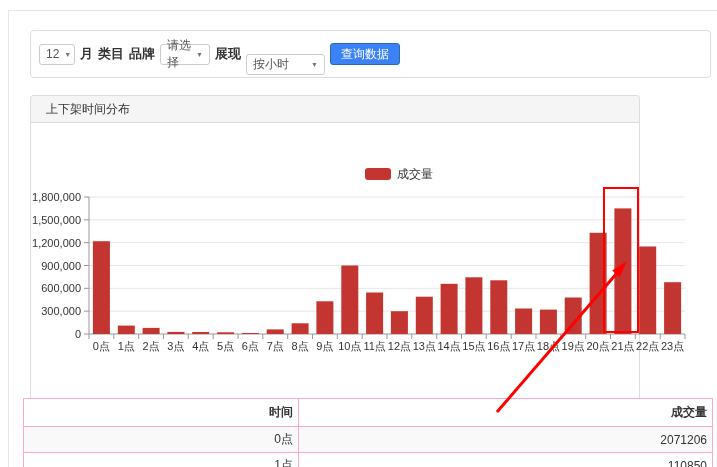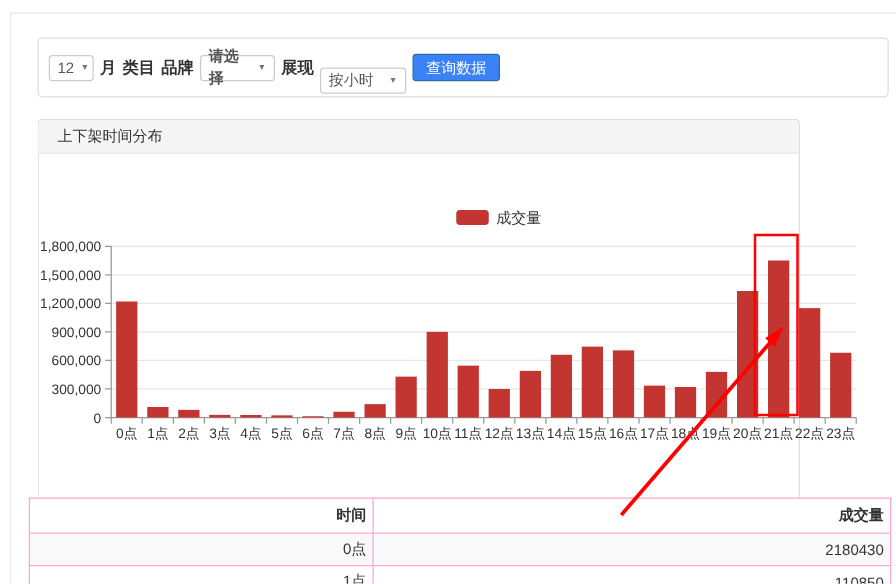--- a/index.html
+++ b/index.html
@@ -15,21 +15,21 @@
     position:absolute; left:30px; top:30px; width:681px; height:48px;
     box-sizing:border-box; background:#fff; border:1px solid #ddd; border-radius:4px;
     display:flex; align-items:center; padding-left:8px; gap:5px;
   }
   .fselect {
     height:21px; box-sizing:border-box; border:1px solid #ccc; border-radius:3px;
     background:#fff; display:flex; align-items:center; justify-content:space-between;
     padding:0 6px; font-size:12px; color:#555; cursor:pointer;
   }
   .fselect .caret { font-size:7px; color:#777; margin-left:5px; }
-  .w-month { width:36px;text-align:right; } .w-cat { width:110px; } .w-brand { width:60px;font-weight:bold; } .w-disp { width:69px;margin-top:20px; }
+  .w-month { width:36px;text-align:right; } .w-cat { width:110px; } .w-brand { width:50px; } .w-disp { width:79px;margin-top:20px; }
   .tlabel { font-size:13px; color:#333; font-weight:bold; white-space:nowrap; }
   .btn {
     height:22px; padding:0 10px; background:#3b82f6; border:1px solid #2e6da4;
     border-radius:3px; color:#fff; font-size:12px; cursor:pointer;
     font-family:"Liberation Sans", sans-serif;
   }
 
   
   .chart-panel {
     position:absolute; left:30px; top:95px; width:610px; height:372px;
@@ -197,21 +197,21 @@
     </colgroup>
   <thead>
     <tr>
       <th>时间</th>
       <th>成交量</th>
     </tr>
   </thead>
   <tbody id="table-body">
       <tr>
         <td>0点</td>
-        <td>2180430</td>
+        <td>2071206</td>
       </tr>
       <tr>
         <td>1点</td>
         <td>110850</td>
       </tr>
     </tbody>
 </table>
 
 <svg id="annotation-svg" width="717" height="467">
   <rect id="ann-rect" x="604" y="188" width="34" height="144" fill="none" stroke-width="2" stroke="#ff0000"></rect>

